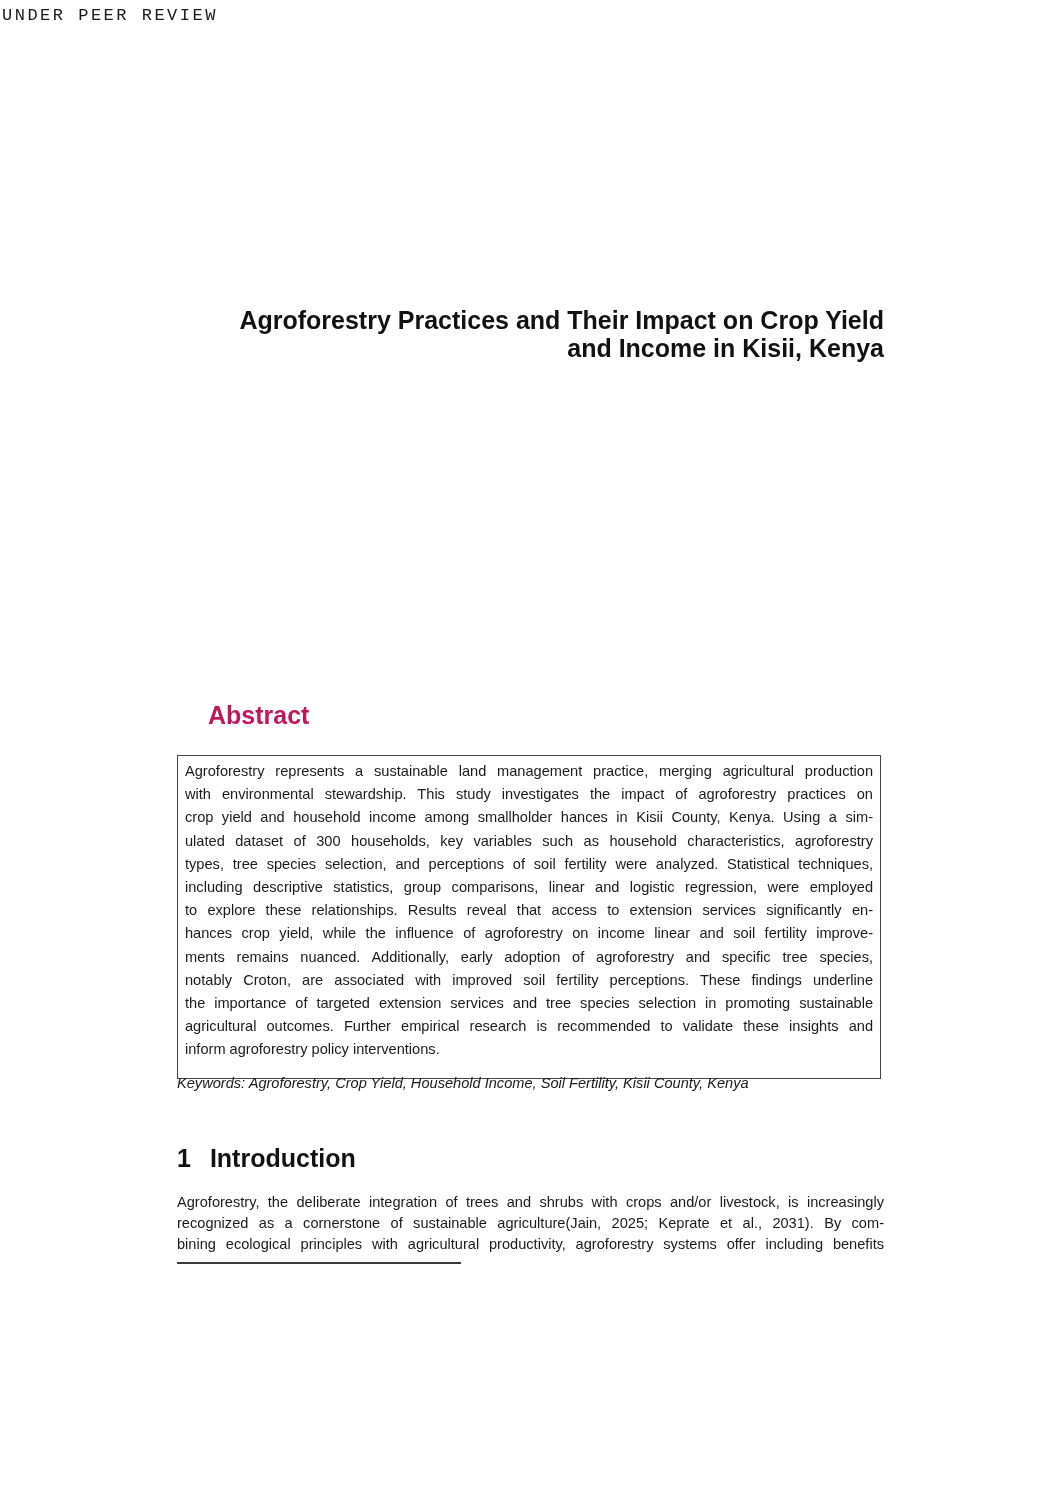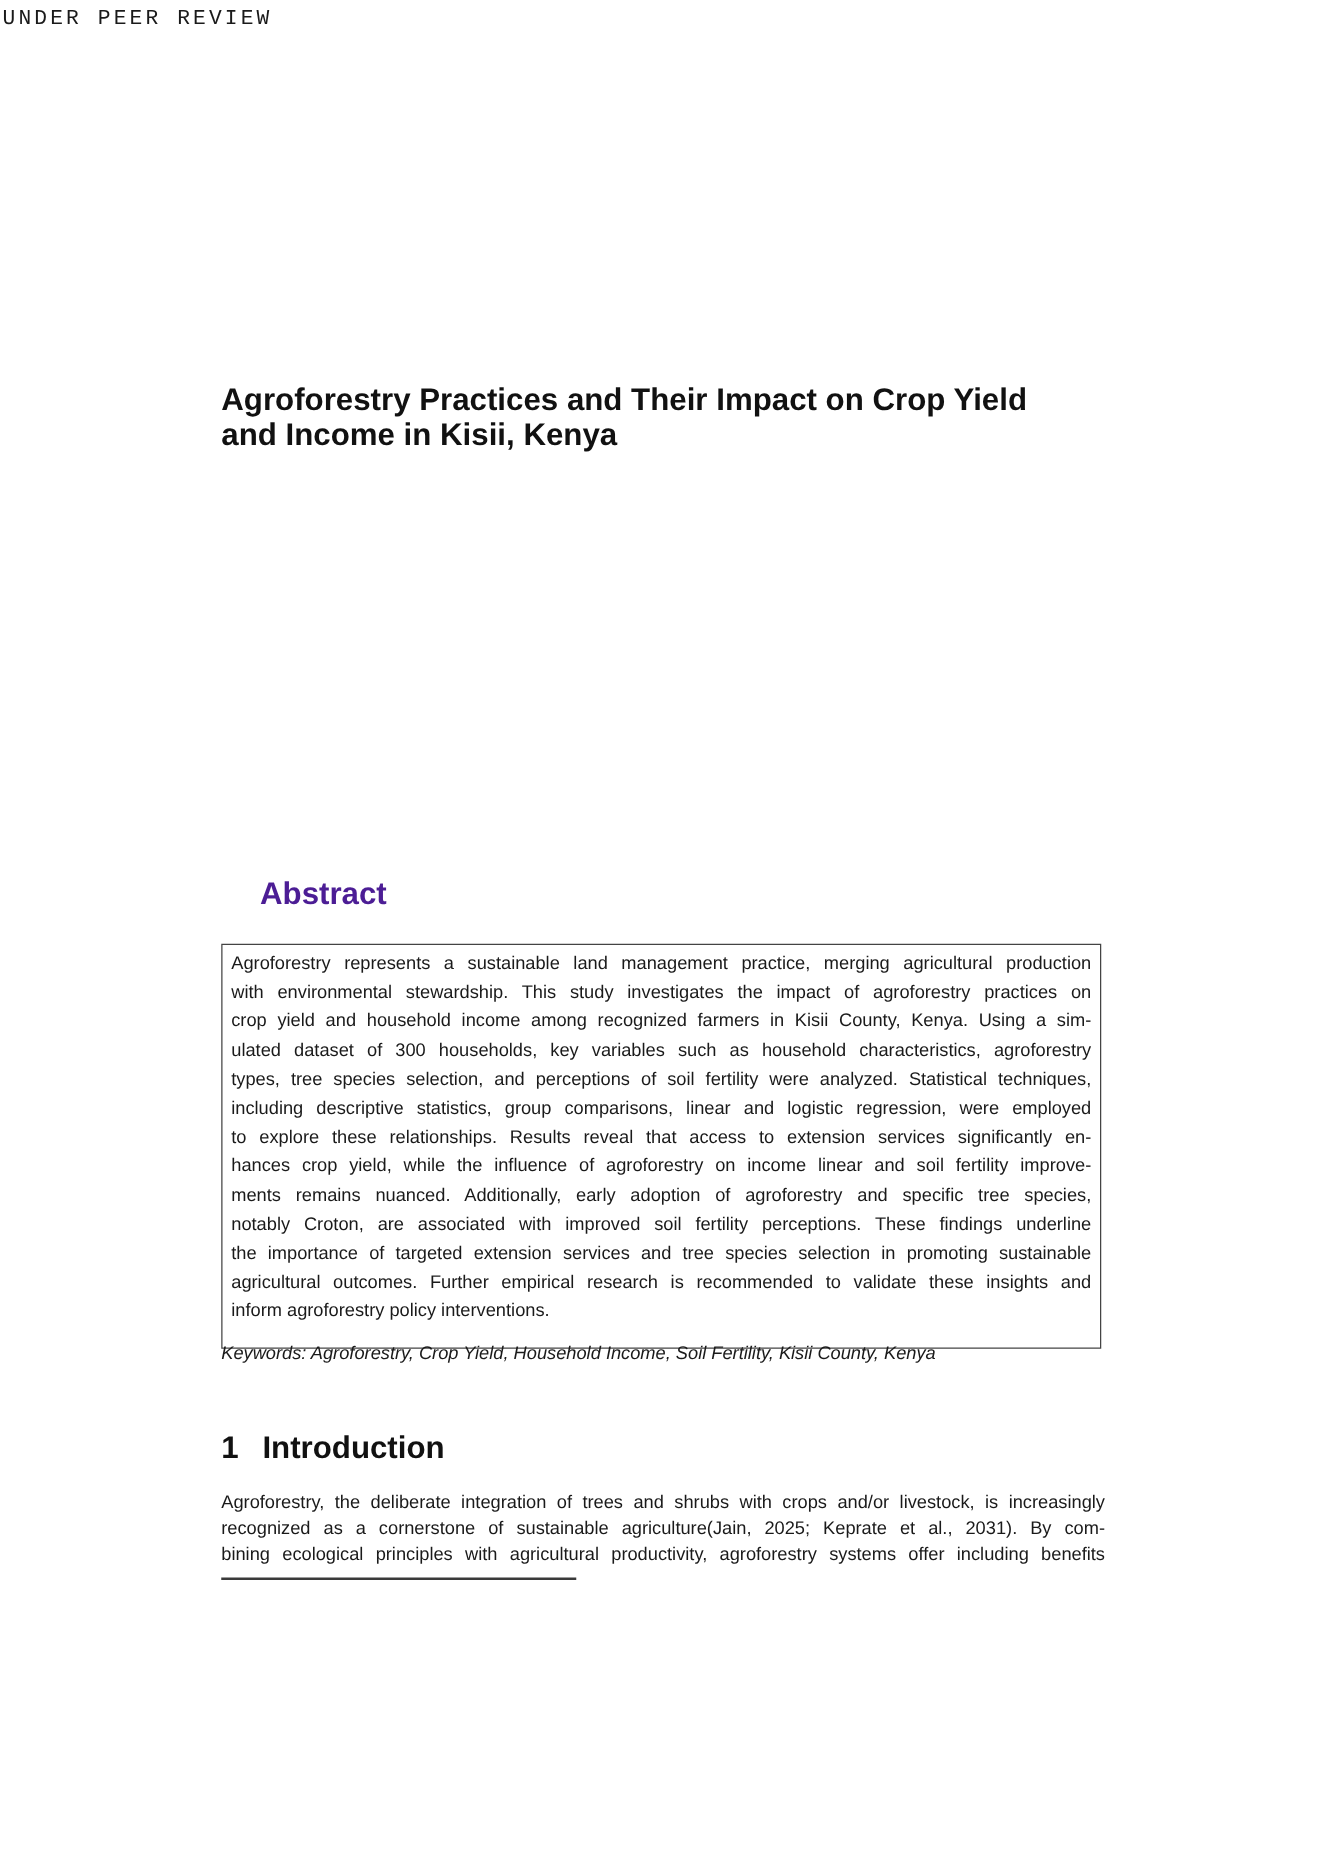--- a/index.html
+++ b/index.html
@@ -31,30 +31,30 @@
     width: 707px;
   }
 
   .doc-title {
     top: 306px;
     font-weight: bold;
     font-size: 25px;
     line-height: 28px;
     color: #111111;
   }
-  .doc-title .tline { }
+  .doc-title .tline { text-align: right; }
 
   .abstract-heading {
     position: absolute;
     top: 701px;
     left: 208px;
     font-weight: bold;
     font-size: 25px;
     line-height: 29px;
-    color: #4c1d95;
+    color: #be185d;
   }
 
   .abstract-box {
     position: absolute;
     top: 755px;
     left: 177px;
     width: 704px;
     border: 1.5px solid #444444;
     padding: 4px 7px 16px 7px;
     background: #ffffff;
@@ -121,21 +121,21 @@
       <div class="tline">Agroforestry Practices and Their Impact on Crop Yield</div>
       <div class="tline last">and Income in Kisii, Kenya</div>
     </div>
 
   <h2 class="abstract-heading">Abstract</h2>
 
   <div class="abstract-box">
     <div class="abstract-body">
         <div class="tline">Agroforestry represents a sustainable land management practice, merging agricultural production</div>
         <div class="tline">with environmental stewardship.  This study investigates the impact of agroforestry practices on</div>
-        <div class="tline">crop yield and household income among recognized farmers in Kisii County, Kenya. Using a sim-</div>
+        <div class="tline">crop yield and household income among smallholder hances in Kisii County, Kenya. Using a sim-</div>
         <div class="tline">ulated dataset of 300 households, key variables such as household characteristics, agroforestry</div>
         <div class="tline">types, tree species selection, and perceptions of soil fertility were analyzed. Statistical techniques,</div>
         <div class="tline">including descriptive statistics, group comparisons, linear and logistic regression, were employed</div>
         <div class="tline">to explore these relationships.  Results reveal that access to extension services significantly en-</div>
         <div class="tline">hances crop yield, while the influence of agroforestry on income linear and soil fertility improve-</div>
         <div class="tline">ments remains nuanced.  Additionally, early adoption of agroforestry and specific tree species,</div>
         <div class="tline">notably Croton, are associated with improved soil fertility perceptions.  These findings underline</div>
         <div class="tline">the importance of targeted extension services and tree species selection in promoting sustainable</div>
         <div class="tline">agricultural outcomes.  Further empirical research is recommended to validate these insights and</div>
         <div class="tline last">inform agroforestry policy interventions.</div>

